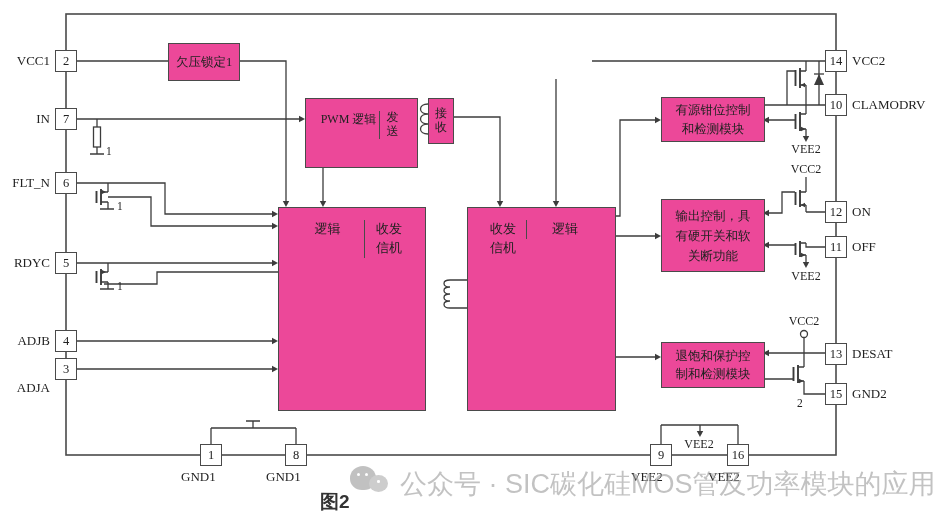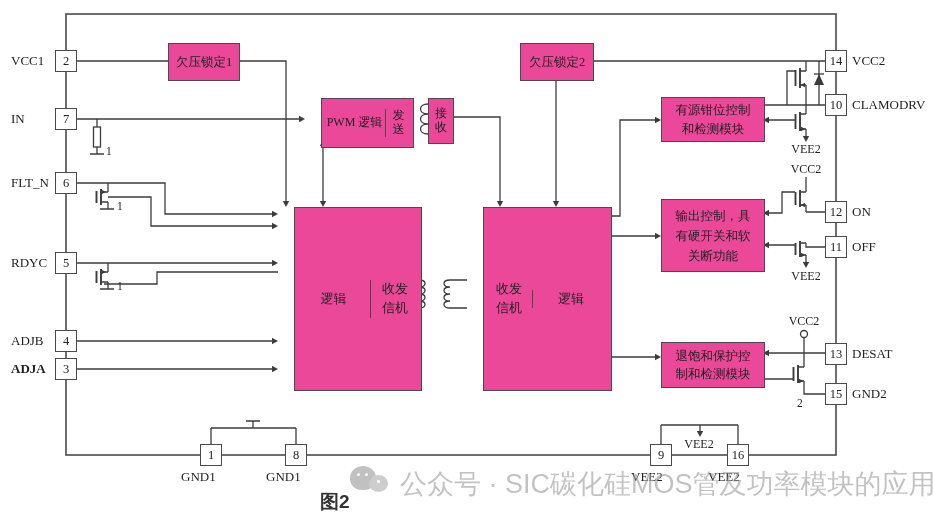--- a/index.html
+++ b/index.html
@@ -7,28 +7,28 @@
   .canvas{position:relative;width:934px;height:519px;background:#fff;overflow:hidden;
           font-family:"Liberation Serif","DejaVu Serif",serif;color:#222;}
   svg.wires{position:absolute;left:0;top:0;z-index:1;}
   .w{stroke:var(--line);stroke-width:1.3;fill:none;}
   .w2{stroke:var(--line);stroke-width:1.9;fill:none;}
   .outline{stroke:#4a4a4a;stroke-width:1.6;fill:none;}
   .ah{fill:var(--line);stroke:none;}
   .box{position:absolute;z-index:2;background:#ec4899;border:1.4px solid #4a4a4a;
        display:flex;align-items:center;justify-content:center;text-align:center;
        font-size:12.5px;line-height:1.45;white-space:pre-line;}
-  .split{padding:2px;align-items:center;margin-left:16px;}
+  .split{padding:12px;align-items:flex-start;}
   .cell{display:flex;align-items:center;justify-content:center;text-align:center;white-space:pre-line;}
   .cell+.cell{border-left:1.4px solid #4a4a4a;}
   .pin{position:absolute;z-index:2;width:22px;height:22px;background:#fff;border:1.4px solid #4a4a4a;
        box-sizing:border-box;display:flex;align-items:center;justify-content:center;
        font-size:12.5px;}
   .plabel{position:absolute;z-index:2;font-size:13px;height:16px;line-height:16px;}
-  .pl-left{width:50px;text-align:left;margin-left:11px;}
+  .pl-left{width:50px;text-align:right;}
   .pl-right{width:84px;text-align:left;}
   .pl-bottom{width:60px;text-align:left;}
   .net{position:absolute;z-index:2;font-size:12px;width:40px;text-align:center;height:13px;line-height:13px;}
   .ref{position:absolute;z-index:2;font-size:11.5px;height:12px;line-height:12px;}
   .caption{position:absolute;z-index:4;left:320px;top:489px;display:flex;gap:18px;
            font-family:"Liberation Sans","DejaVu Sans",sans-serif;font-weight:700;
            font-size:19px;color:var(--cap);white-space:nowrap;}
   .watermark{position:absolute;z-index:3;left:400px;top:466px;
              font-family:"Liberation Sans","DejaVu Sans",sans-serif;font-size:27px;
              color:var(--wm);opacity:.62;white-space:nowrap;}
@@ -144,21 +144,20 @@
       <polygon points="106,272 101.5,269.8 101.5,274.2"></polygon>
       <polygon points="800.5,85 805,82.8 805,87.2"></polygon>
       <polygon points="805.5,129 801,126.8 801,131.2"></polygon>
       <polygon points="800.5,205 805,202.8 805,207.2"></polygon>
       <polygon points="805.5,255 801,252.8 801,257.2"></polygon>
       <polygon points="803.5,381 799,378.8 799,383.2"></polygon>
     </g>
   </svg>
 
   <div class="box" style="left:168px;top:43px;width:70px;height:36px;"><span>欠压锁定1</span></div>
-  <div class="box" style="left:520px;top:43px;width:72px;height:36px;"><span>欠压锁定2</span></div>
 
   <div class="box split" style="left:305px;top:98px;width:87px;height:44px;">
     <div class="cell" style="flex:1;white-space:nowrap;font-size:12px;">PWM 逻辑</div>
     <div class="cell" style="width:25px;font-size:12px;line-height:1.15;">发
 送</div>
   </div>
   <div class="box" style="left:428px;top:98px;width:24px;height:44px;font-size:12px;line-height:1.15;"><span>接
 收</span></div>
 
   <div class="box split" style="left:278px;top:207px;width:122px;height:178px;">
@@ -184,21 +183,21 @@
   <div class="pin" style="left:55px;top:108px;">7</div>
   <div class="pin" style="left:55px;top:172px;">6</div>
   <div class="pin" style="left:55px;top:252px;">5</div>
   <div class="pin" style="left:55px;top:330px;">4</div>
   <div class="pin" style="left:55px;top:358px;">3</div>
   <div class="plabel pl-left" style="left:0px;top:53px;">VCC1</div>
   <div class="plabel pl-left" style="left:0px;top:111px;">IN</div>
   <div class="plabel pl-left" style="left:0px;top:175px;">FLT_N</div>
   <div class="plabel pl-left" style="left:0px;top:255px;">RDYC</div>
   <div class="plabel pl-left" style="left:0px;top:333px;">ADJB</div>
-  <div class="plabel pl-left" style="left:0px;top:361px;font-weight:bold;">ADJA</div>
+  <div class="plabel pl-left" style="left:0px;top:380px;">ADJA</div>
 
   <div class="pin" style="left:825px;top:50px;">14</div>
   <div class="pin" style="left:825px;top:94px;">10</div>
   <div class="pin" style="left:825px;top:201px;">12</div>
   <div class="pin" style="left:825px;top:236px;">11</div>
   <div class="pin" style="left:825px;top:343px;">13</div>
   <div class="pin" style="left:825px;top:383px;">15</div>
   <div class="plabel pl-right" style="left:852px;top:53px;">VCC2</div>
   <div class="plabel pl-right" style="left:852px;top:97px;">CLAMODRV</div>
   <div class="plabel pl-right" style="left:852px;top:204px;">ON</div>

